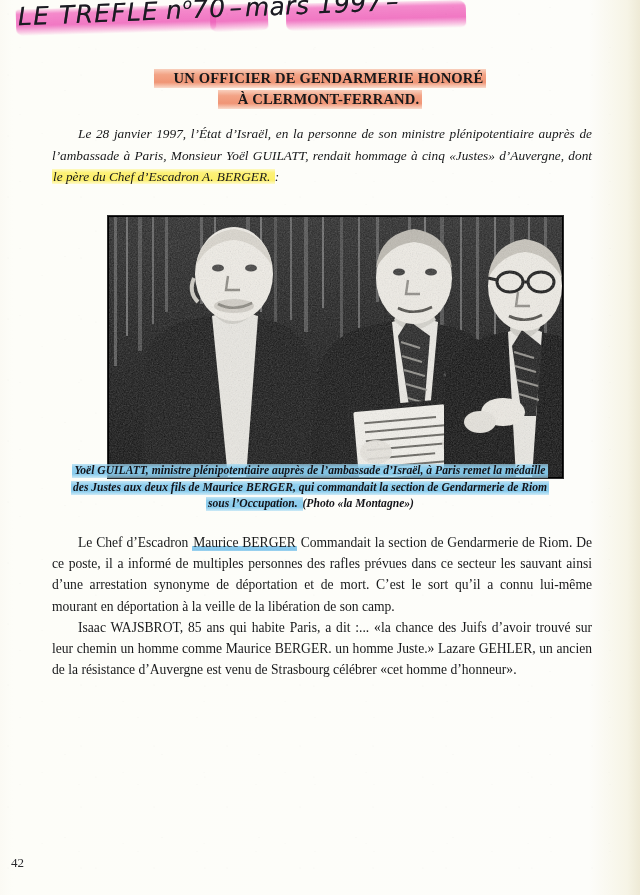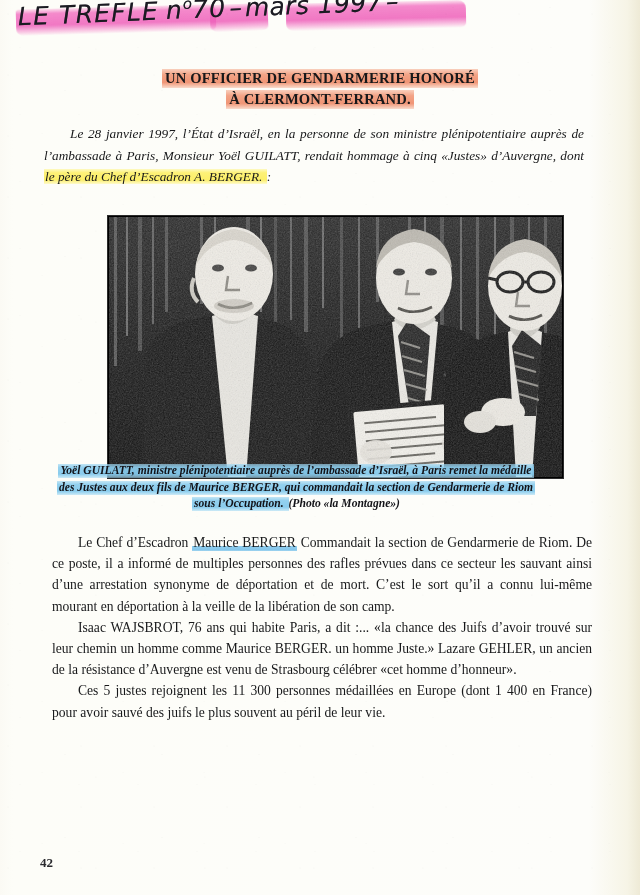--- a/index.html
+++ b/index.html
@@ -88,30 +88,30 @@
     letter-spacing: 0.15px;
     line-height: 21px;
   }
   .headline .hl-line { display: block; }
   .headline .hl-mark {
     background: linear-gradient(to bottom,
         rgba(245,170,140,0.55) 0%,
         rgba(240,141,105,0.80) 30%,
         rgba(238,132,96,0.86) 70%,
         rgba(246,186,160,0.50) 100%);
-    padding: 1px 3px 2px 3px;
+    padding: 1px 3px 2px 20px;
     box-decoration-break: clone;
     -webkit-box-decoration-break: clone;
   }
 
   
   .intro {
     position: absolute;
     top: 110px;
-    left: 44px;
+    left: 52px;
     width: 540px;
     font-style: italic;
     font-size: 13.3px;
     line-height: 21.3px;
     text-align: justify;
     text-indent: 26px;
   }
   .intro .mark-yellow {
     background: linear-gradient(to bottom,
         rgba(255,247,150,0.55) 0%,
@@ -132,21 +132,21 @@
     height: 262px;
     background: #0b0b0b;
     overflow: hidden;
     box-shadow: 0 0 0 1px #2b2b2b;
   }
   .photo-frame svg { display: block; width: 100%; height: 100%; }
 
   
   .caption {
     position: absolute;
-    left: 56px;
+    left: 70px;
     top: 463px;
     width: 480px;
     font-style: italic;
     font-weight: 700;
     font-size: 11.6px;
     line-height: 16.6px;
     text-align: center;
     color: #131318;
   }
   .caption .mark-blue {
@@ -184,25 +184,24 @@
         rgba(175,222,245,0.35) 100%);
     padding: 0 1px 1px 1px;
     box-decoration-break: clone;
     margin-top: 48px;
     -webkit-box-decoration-break: clone;
   }
 
   
   .folio {
     position: absolute;
-    left: 40px;
+    left: 11px;
     top: 855px;
     font-size: 13px;
     color: #2a2a2e;
-    font-weight: bold;
   }
 
   
   .scan-grain {
     position: absolute;
     inset: 0;
     pointer-events: none;
     opacity: 0.5;
     background-image:
       radial-gradient(circle at 11% 23%, rgba(0,0,0,0.035) 0.5px, transparent 1px),
@@ -384,20 +383,19 @@
         <rect x="0" y="0" width="455" height="262" filter="url(#grain2)" opacity="0.3" style="mix-blend-mode:screen"></rect>
         <rect x="0" y="0" width="455" height="262" fill="none" stroke="#000" stroke-width="2"></rect>
       </g>
     </svg>
   </figure>
 
   <figcaption class="caption"><span class="mark-blue">Yoël GUILATT, ministre plénipotentiaire auprès de l’ambassade d’Israël, à Paris remet la médaille des Justes aux deux fils de Maurice BERGER, qui commandait la section de Gendarmerie de Riom sous l’Occupation. </span><span class="photo-credit">(Photo «la Montagne»)</span></figcaption>
 
   <div class="body-copy">
     <p><span>Le Chef d’Escadron </span><span class="mark-blue-underline">Maurice BERGER</span><span> Commandait la section de Gendarmerie de Riom. De ce poste, il a informé de multiples personnes des rafles prévues dans ce secteur les sauvant ainsi d’une arrestation synonyme de déportation et de mort. C’est le sort qu’il a connu lui-même mourant en déportation à la veille de la libération de son camp.</span></p>
-    <p>Isaac WAJSBROT, 76 ans qui habite Paris, a dit :... «la chance des Juifs d’avoir trouvé sur leur chemin  un homme comme Maurice BERGER. un homme Juste.» Lazare GEHLER, un ancien de la résistance d’Auvergne est venu de Strasbourg célébrer «cet homme d’honneur».</p>
-    <p>Ces 5 justes rejoignent les 11 300 personnes médaillées en Europe (dont 1 400 en France) pour avoir sauvé des juifs le plus souvent au péril de leur vie.</p>
+    <p>Isaac WAJSBROT, 85 ans qui habite Paris, a dit :... «la chance des Juifs d’avoir trouvé sur leur chemin  un homme comme Maurice BERGER. un homme Juste.» Lazare GEHLER, un ancien de la résistance d’Auvergne est venu de Strasbourg célébrer «cet homme d’honneur».</p>
   </div>
 
   <div class="folio">42</div>
 
   <div class="scan-grain"></div>
 </div>
 
 </body></html>

